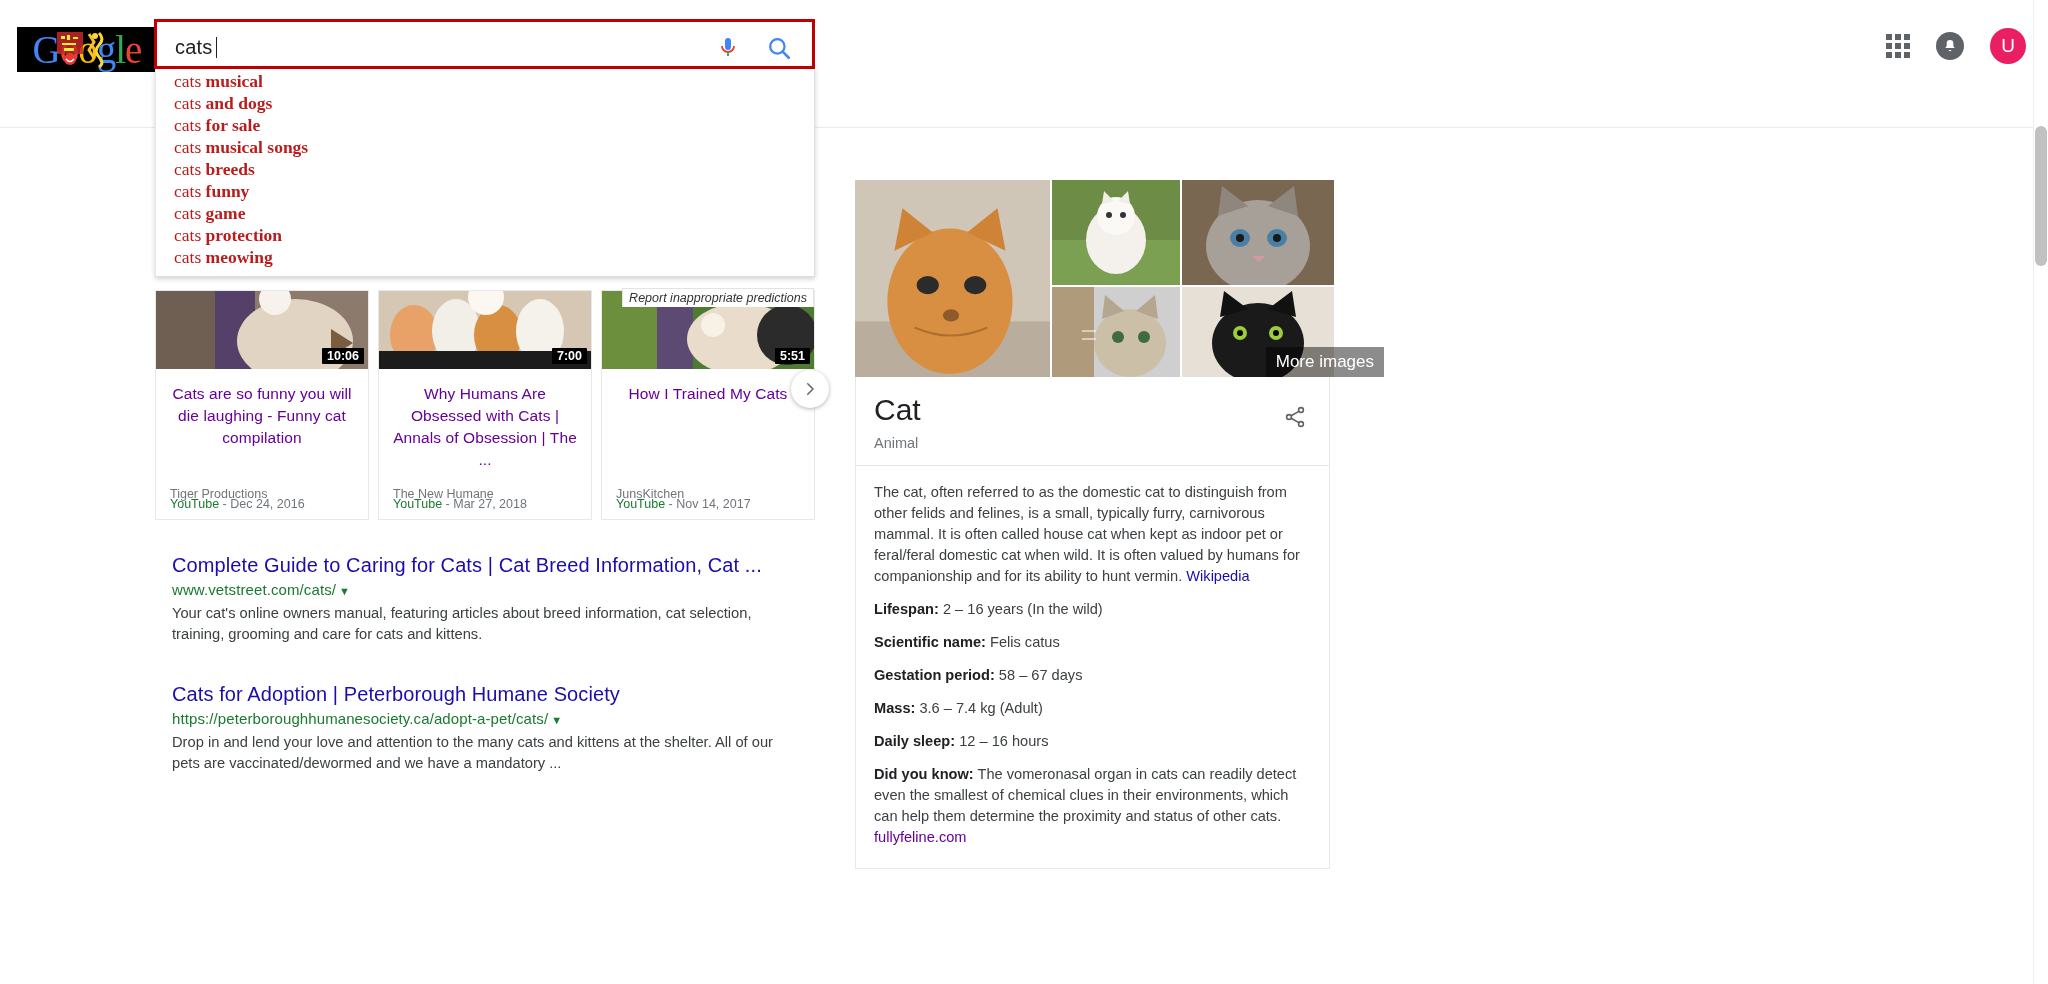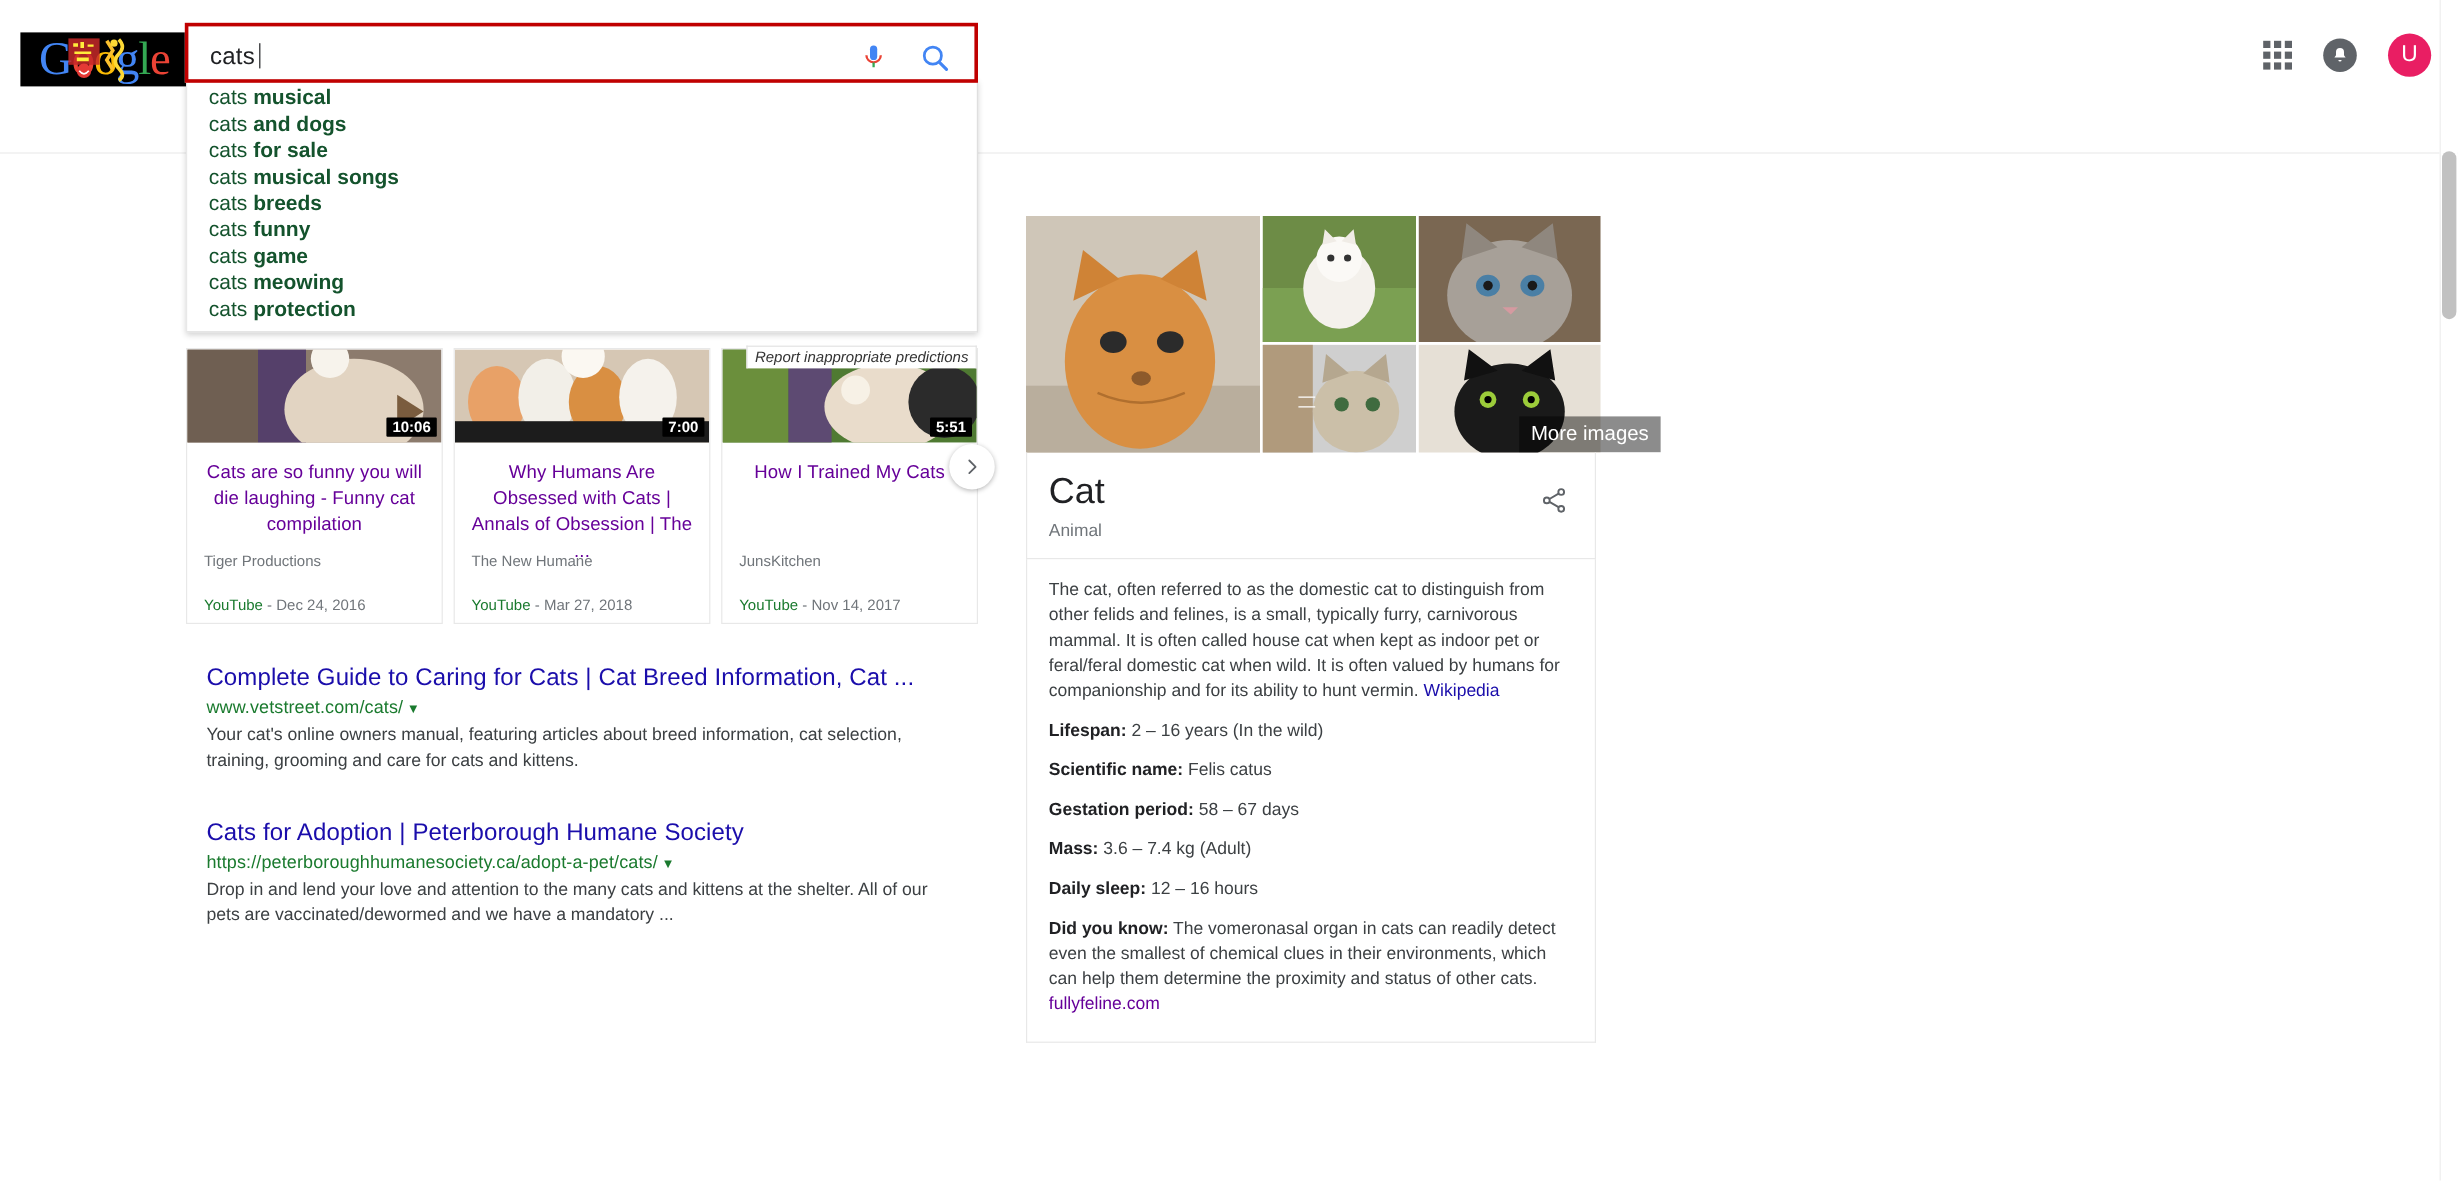--- a/index.html
+++ b/index.html
@@ -64,23 +64,24 @@
     background: #fff;
     border-left: 1px solid #e8e8e8; border-right: 1px solid #dfdfdf;
     border-bottom: 1px solid #dfdfdf;
     box-shadow: 0 2px 5px rgba(0,0,0,.18);
     padding: 4px 0 8px 0;
     z-index: 30;
   }
   .sug {
     height: 22px; line-height: 22px;
     padding: 0 0 0 18px;
-    font-size: 17.5px; color: #14532d;
+    font-size: 17.5px; color: #b91c1c;
     white-space: nowrap;
     cursor: default;
+    font-family: Liberation Serif, serif;
   }
   .sug b { font-weight: 700; }
 
   
   .videos {
     position: absolute; left: 155px; top: 258px; width: 660px; height: 262px;
     z-index: 5;
   }
   .report-pred {
     position: absolute; right: 1px; top: 30px;
@@ -103,21 +104,21 @@
     position:absolute; right: 4px; bottom: 5px;
     background: #000; color:#fff; font-size: 12.5px; font-weight:700;
     padding: 1px 5px; border-radius:1px;
   }
   .vtitle {
     padding: 14px 14px 0 14px;
     font-size: 15.5px; line-height: 22px; color: #609;
     letter-spacing: .1px;
   }
   .vmeta {
-    position: absolute; left: 14px; bottom: 44px;
+    position: absolute; left: 14px; bottom: 18px;
     font-size: 12.5px; color: #70757a;
   }
   .vsource {
     position: absolute; left: 14px; bottom: 8px;
     font-size: 12.5px; color: #70757a;
   }
   .vsource .yt { color: #1a7a2e; }
   .carousel-next {
     position: absolute; right: -14px; top: 112px;
     width: 38px; height: 38px; border-radius: 50%;
@@ -256,22 +257,22 @@
   </div>
 
   <div class="suggestions" id="sug-list">
       <div class="sug"><span>cats </span><b>musical</b></div>
       <div class="sug"><span>cats </span><b>and dogs</b></div>
       <div class="sug"><span>cats </span><b>for sale</b></div>
       <div class="sug"><span>cats </span><b>musical songs</b></div>
       <div class="sug"><span>cats </span><b>breeds</b></div>
       <div class="sug"><span>cats </span><b>funny</b></div>
       <div class="sug"><span>cats </span><b>game</b></div>
+      <div class="sug"><span>cats </span><b>protection</b></div>
       <div class="sug"><span>cats </span><b>meowing</b></div>
-      <div class="sug"><span>cats </span><b>protection</b></div>
     </div>
 
   <div class="videos">
     <div class="report-pred">Report inappropriate predictions</div>
     <div class="vcards" id="vcards">
         <div class="vcard">
           <div class="vthumb"><svg width="100%" height="100%" viewBox="0 0 214 78" preserveAspectRatio="xMidYMid slice">
               <rect width="214" height="78" fill="#8c7b6d"></rect>
               <rect x="0" y="0" width="60" height="78" fill="#6f5f52"></rect>
               <rect x="60" y="0" width="40" height="78" fill="#55406a"></rect>

